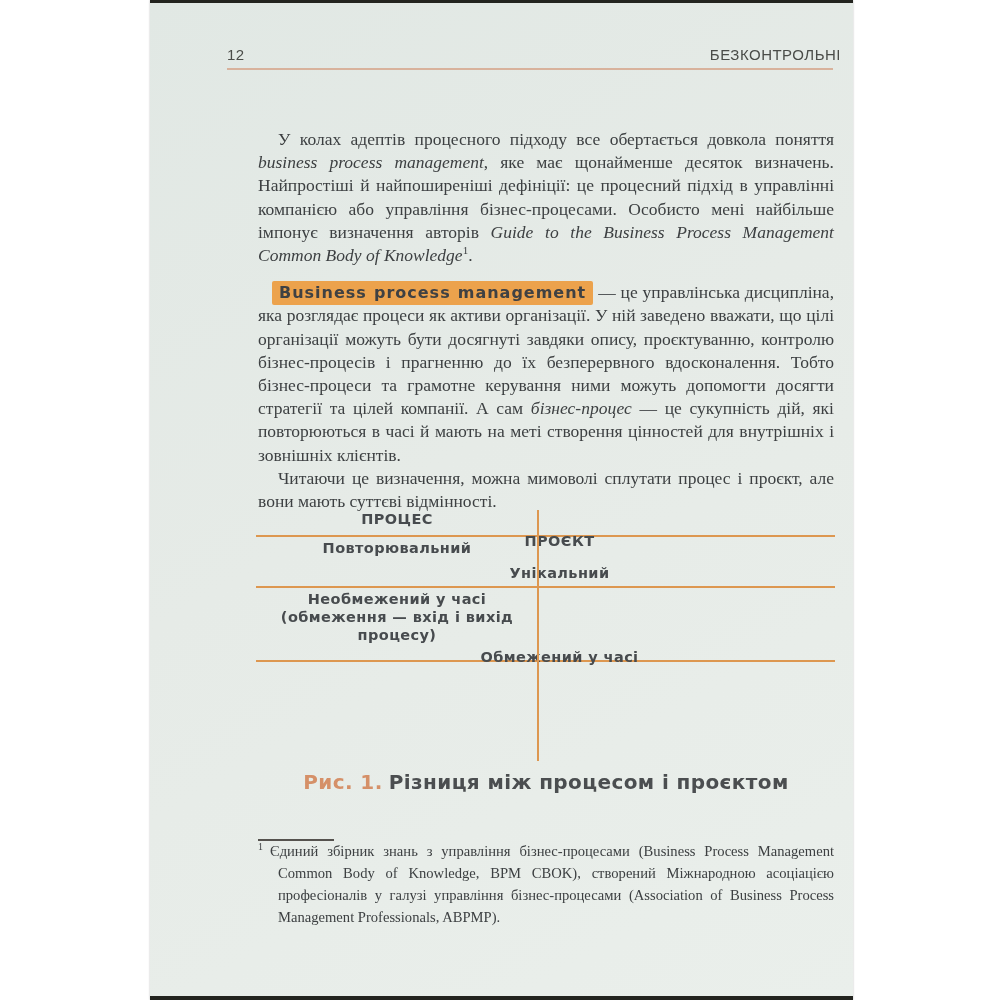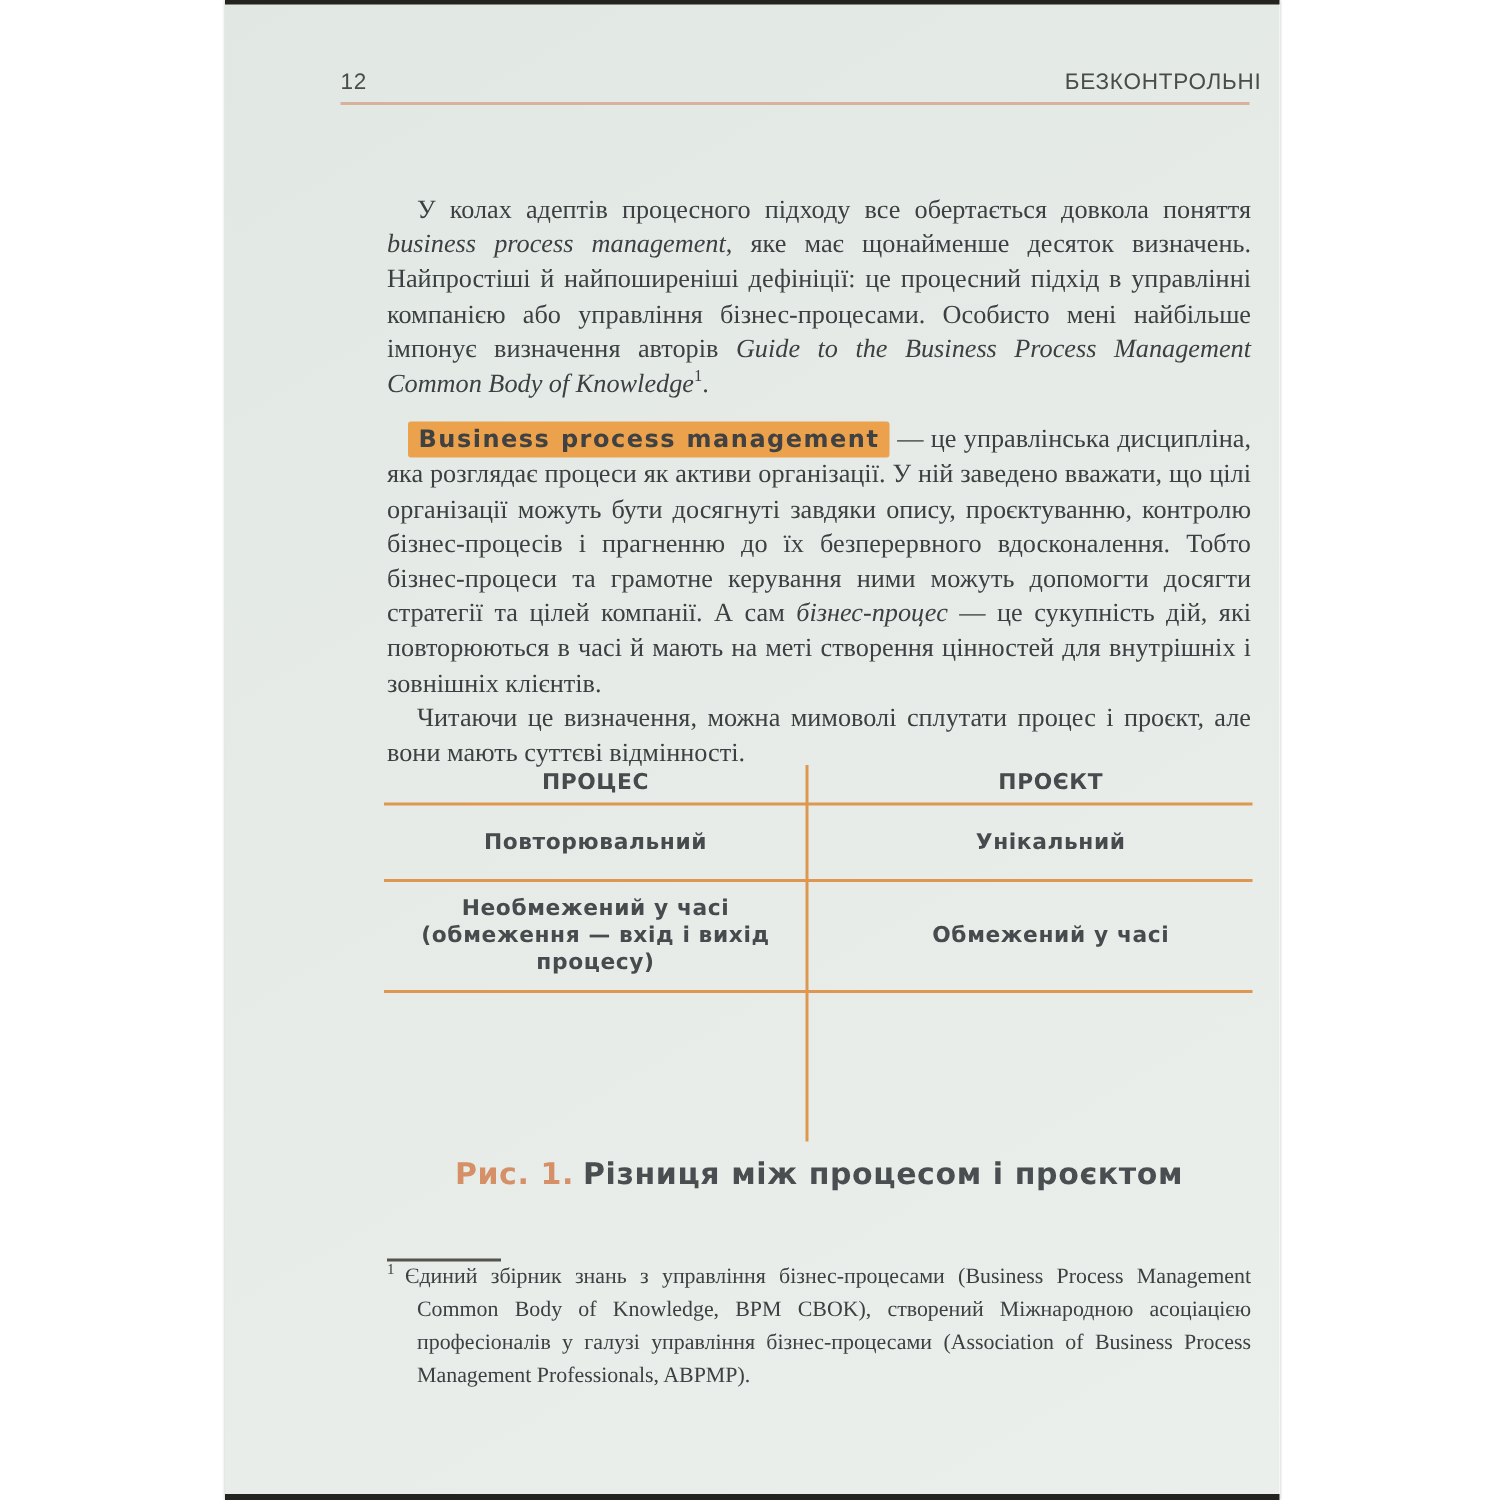--- a/index.html
+++ b/index.html
@@ -35,21 +35,21 @@
   sup{font-size:11px;line-height:0;}
   .hl{
     font-family:"DejaVu Sans",sans-serif;font-weight:bold;font-size:16px;
     letter-spacing:1px;color:#3f4143;background:var(--highlight);
     padding:2px 7px 3px 7px;border-radius:2px;white-space:nowrap;
   }
   
   .fig-table{position:absolute;top:508px;left:106px;width:579px;color:var(--table-ink);
     font-family:"DejaVu Sans",sans-serif;font-weight:bold;font-size:14.5px;
     letter-spacing:.4px;}
-  .trow{display:flex;border-bottom:2px solid var(--table-line);}
+  .trow{display:flex;border-bottom:2px solid var(--table-line);flex-direction:column;}
   .trow.last{border-bottom:none;}
   .tcell{display:flex;align-items:center;justify-content:center;text-align:center;
     padding:2px 14px;line-height:18px;}
   .tcell.l{width:282px;}
   .tcell.r{flex:1;margin-left:28px;}
   .r-head{height:29px;}
   .r-1{height:51px;}
   .r-2{height:74px;}
   .r-3{height:35px;}
   .r-4{height:64px;}

